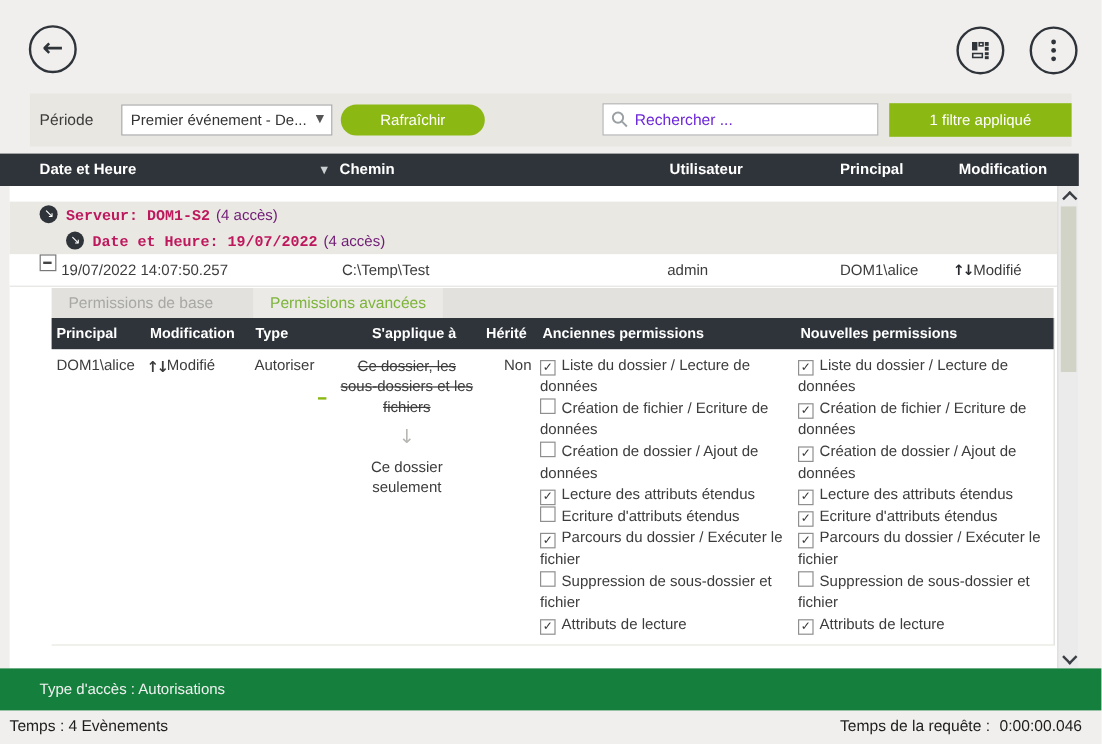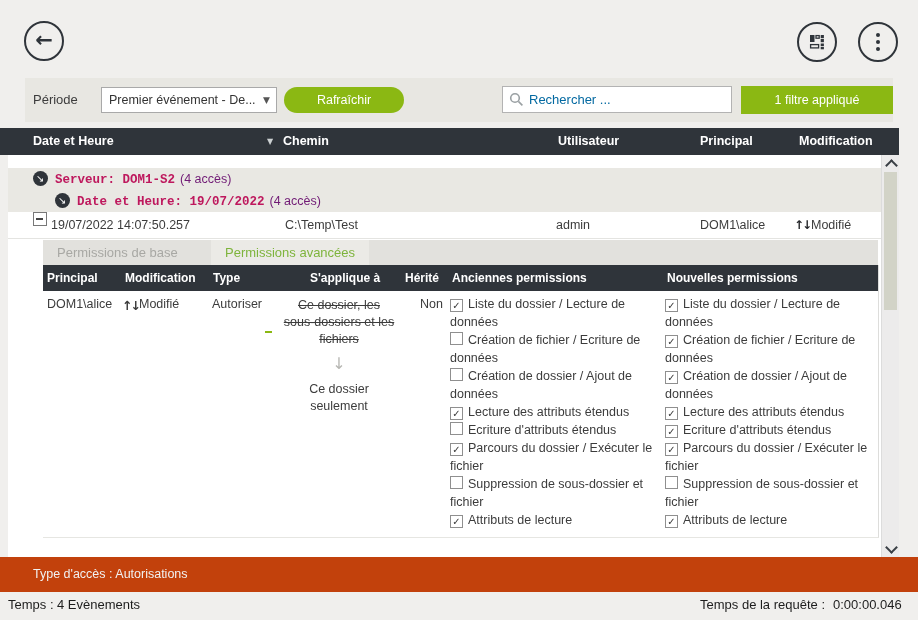--- a/index.html
+++ b/index.html
@@ -23,21 +23,21 @@
   .toolbar{left:25px;top:78px;width:868px;height:44px;background:#e8e7e2;}
   .tb-label{left:8px;top:0;line-height:44px;font-size:13px;color:#3c3c3c;}
   .combo{left:76px;top:9px;width:176px;height:26px;background:#fff;border:1px solid #a9a9a9;box-sizing:border-box;cursor:pointer;}
   .combo .val{position:absolute;left:7px;top:0;line-height:24px;font-size:12.5px;color:#333;white-space:nowrap;}
   .combo .caret{position:absolute;right:6px;top:0;line-height:24px;font-size:9px;color:#555;font-family:"DejaVu Sans",sans-serif;}
   .green-btn{background:#8bb813;color:#fff;border:none;font-size:12.5px;font-family:"Liberation Sans",sans-serif;cursor:pointer;}
   .btn-refresh{left:259px;top:9px;width:120px;height:26px;border-radius:13px;}
   .btn-filter{left:716px;top:8px;width:152px;height:28px;}
   .searchbox{left:477px;top:8px;width:230px;height:27px;background:#fff;border:1px solid #b3b3b3;box-sizing:border-box;}
   .searchbox svg{position:absolute;left:6px;top:5px;}
-  .searchbox .ph{position:absolute;left:26px;top:0;line-height:25px;font-size:13px;color:#0369a1;}
+  .searchbox .ph{position:absolute;left:26px;top:0;line-height:25px;font-size:13px;color:#6d28d9;}
 
   
   .grid-header{left:0;top:128px;width:899px;height:27px;background:#2f343a;color:#fff;font-size:12.5px;font-weight:bold;}
   .grid-header span{position:absolute;top:0;line-height:27px;white-space:nowrap;}
   .sort-caret{font-family:"DejaVu Sans",sans-serif;font-size:8px;color:#ccd0d2;font-weight:normal;}
 
   
   .grid-body{left:8px;top:155px;width:891px;height:402px;background:#fff;}
   .group-row{position:absolute;left:0;width:873px;height:22px;background:#e9e8e3;font-size:12.5px;}
   .group-row b{color:#be185d;font-family:Liberation Mono, monospace;}
@@ -75,21 +75,21 @@
     font-family:"DejaVu Sans",sans-serif;font-size:10px;line-height:11px;text-align:center;color:#3a3a3a;cursor:pointer;}
 
   
   .v-scroll{left:881px;top:155px;width:18px;height:402px;background:#ecebeb;border-left:1px solid #dcdcdc;box-sizing:border-box;}
   .v-thumb{position:absolute;left:2px;top:17px;width:13px;height:138px;background:#d2d3c7;cursor:pointer;}
   .chev{position:absolute;left:5px;width:7px;height:7px;border-left:2px solid #3a3f45;border-top:2px solid #3a3f45;cursor:pointer;}
   .chev.up{top:6px;transform:rotate(45deg);}
   .chev.down{bottom:5px;transform:rotate(225deg);}
 
   
-  .dark-footer{left:0;top:557px;width:918px;height:35px;background:#c2410c;color:#f1f1f1;font-size:12.5px;}
+  .dark-footer{left:0;top:557px;width:918px;height:35px;background:#15803d;color:#f1f1f1;font-size:12.5px;}
   .dark-footer span{position:absolute;left:33px;line-height:35px;}
   .status-bar{left:0;top:592px;width:918px;height:28px;font-size:13px;color:#1d1d1d;}
   .status-bar span{position:absolute;top:0;line-height:26px;white-space:nowrap;}
 </style>
 </head>
 <body>
 
 <div class="app">
 
   <div class="abs back-btn">

